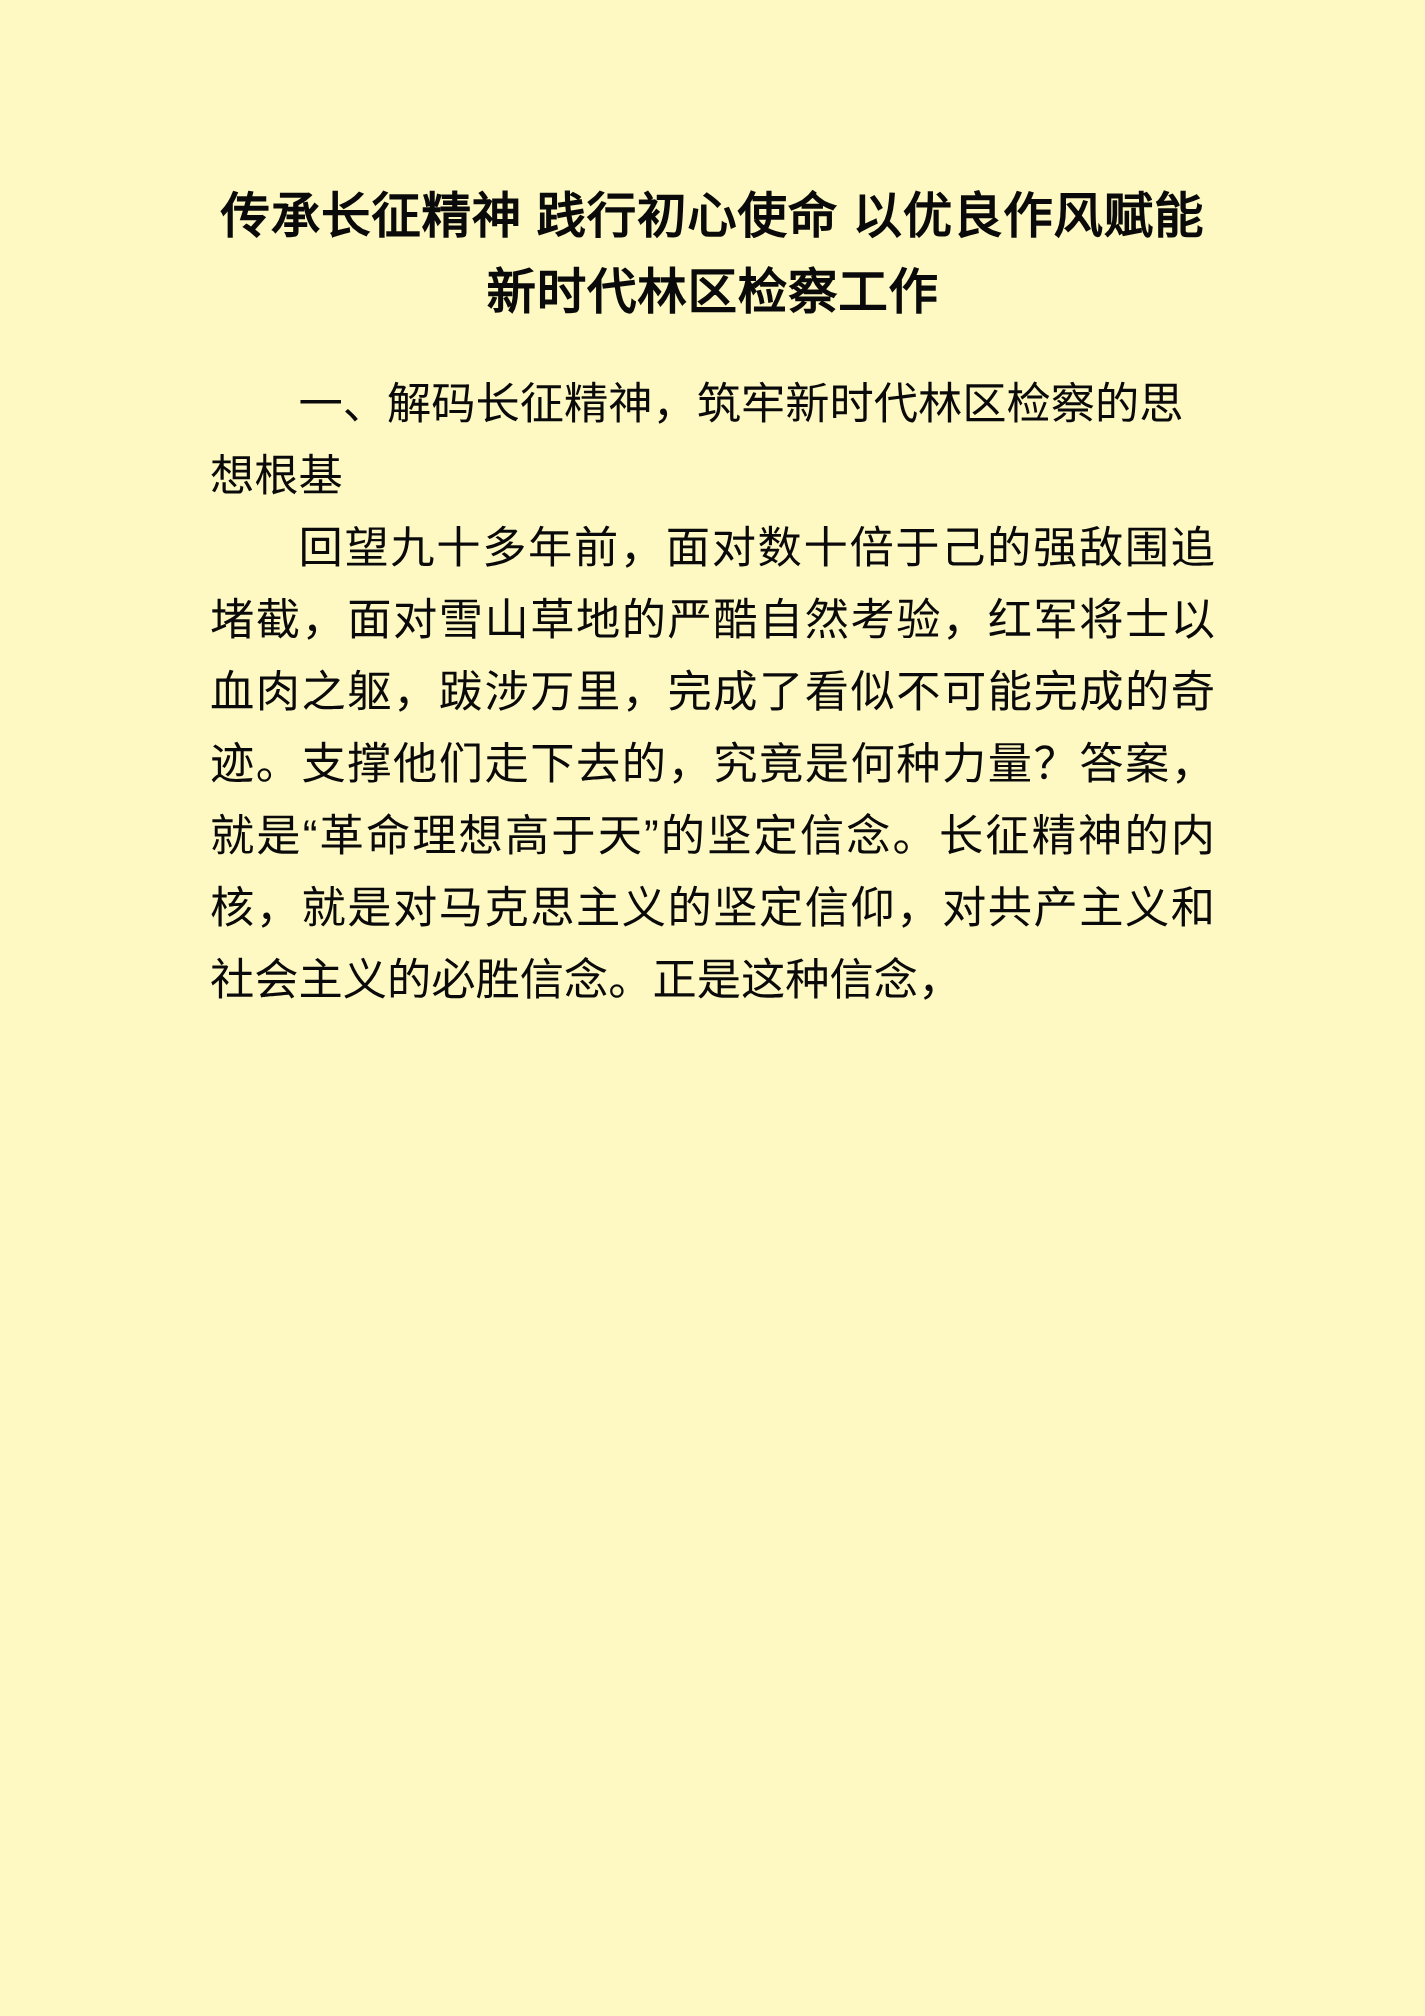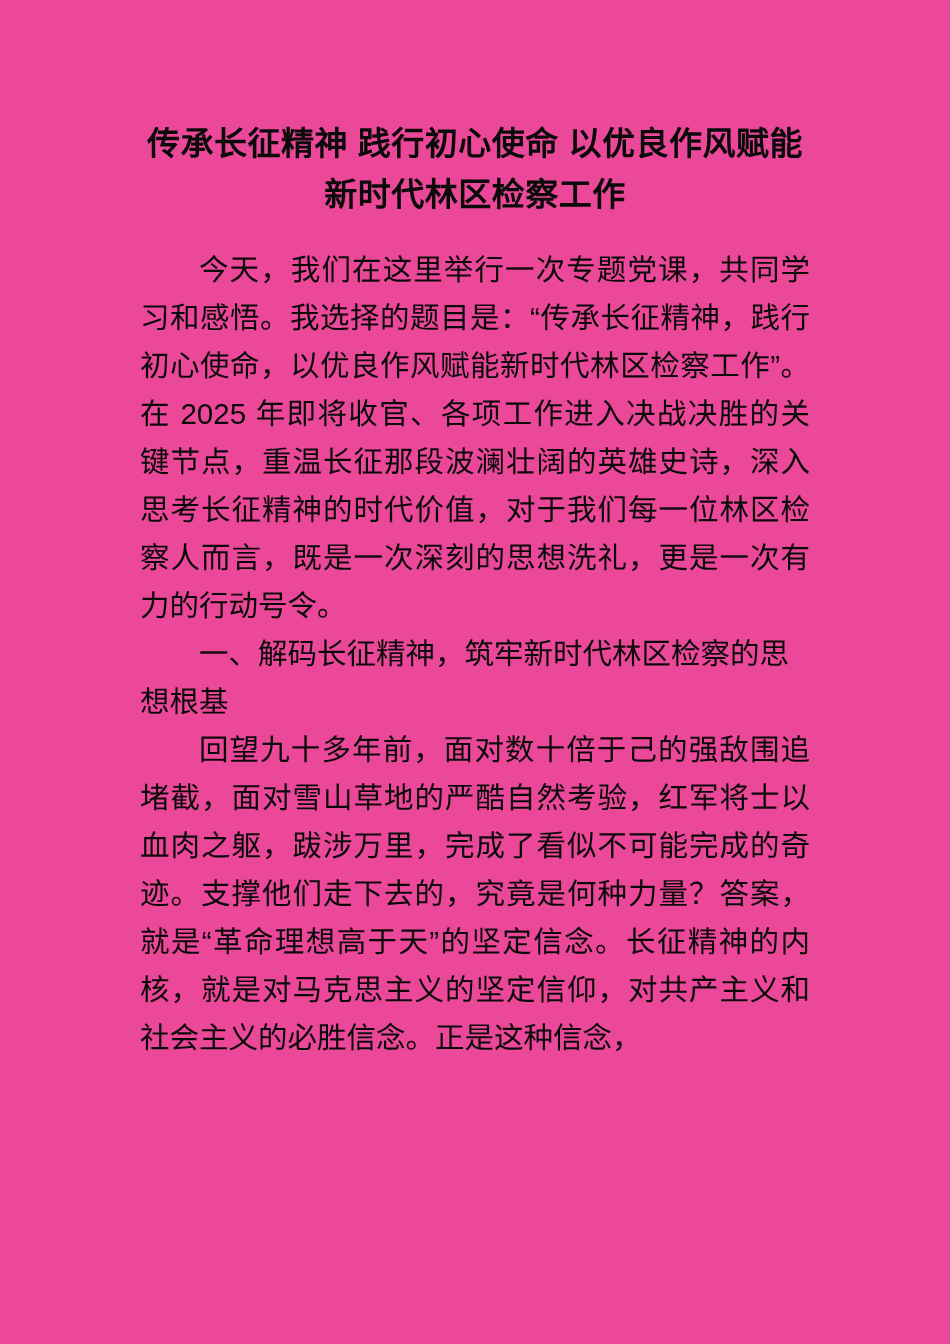--- a/index.html
+++ b/index.html
@@ -7,21 +7,21 @@
     margin: 0;
     padding: 0;
     background: #ffffff;
   }
 
   .page {
     position: relative;
     width: 950px;
     height: 1344px;
     margin: 0 auto;
-    background: #ec4899;
+    background: #fef9c3;
     box-sizing: border-box;
     padding: 118px 140px 0 140px;
     overflow: hidden;
     font-family: "Liberation Sans", "DejaVu Sans", sans-serif;
     color: #0a0a0a;
     -webkit-font-smoothing: antialiased;
   }
 
   .doc-title {
     font-size: 33px;
@@ -63,21 +63,20 @@
 </style>
 </head>
 <body>
 
 <div class="page">
 
   <h1 class="doc-title">传承长征精神 践行初心使命 以优良作风赋能新时代林区检察工作</h1>
 
 
   <div>
-    <p class="para">今天，我们在这里举行一次专题党课，共同学习和感悟。我选择的题目是：“传承长征精神，践行初心使命，以优良作风赋能新时代林区检察工作”。在 2025 年即将收官、各项工作进入决战决胜的关键节点，重温长征那段波澜壮阔的英雄史诗，深入思考长征精神的时代价值，对于我们每一位林区检察人而言，既是一次深刻的思想洗礼，更是一次有力的行动号令。</p>
 
     <p class="heading">一、解码长征精神，筑牢新时代林区检察的思想根基</p>
 
 
     <p class="para">回望九十多年前，面对数十倍于己的强敌围追堵截，面对雪山草地的严酷自然考验，红军将士以血肉之躯，跋涉万里，完成了看似不可能完成的奇迹。支撑他们走下去的，究竟是何种力量？答案，就是“革命理想高于天”的坚定信念。长征精神的内核，就是对马克思主义的坚定信仰，对共产主义和社会主义的必胜信念。正是这种信念，</p>
   </div>
 
 </div>
 
 </body></html>

